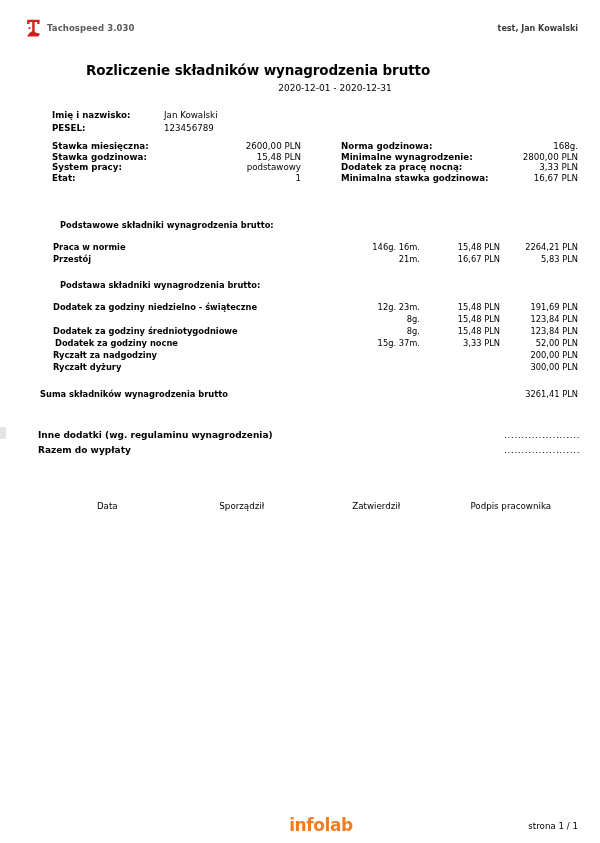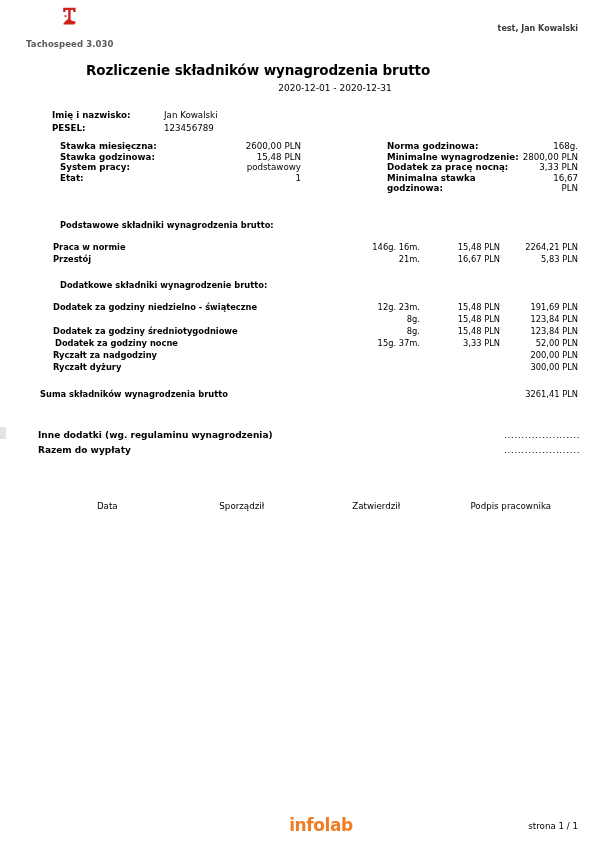--- a/index.html
+++ b/index.html
@@ -24,22 +24,21 @@
     left: 26px;
     right: 22px;
     height: 22px;
     display: flex;
     align-items: center;
     justify-content: space-between;
   }
   .brand {
     display: flex;
     align-items: center;
-    gap: 14px;
-    flex-direction: column;
+    gap: 6px;
   }
   .brand-logo {
     width: 15px;
     height: 18px;
     display: block;
   }
   .brand-name {
     font-size: 8.5px;
     font-weight: bold;
     color: #5a5a5a;
@@ -99,36 +98,35 @@
     top: 141px;
     left: 52px;
     width: 249px;
     font-size: 8.7px;
   }
   .rates-left .rrow {
     display: flex;
     justify-content: space-between;
     line-height: 10.5px;
   }
-  .rates-left .k { font-weight: bold; margin-left: 8px; }
+  .rates-left .k { font-weight: bold; }
   .rates-left .v { font-weight: normal; text-align: right; }
 
   
   .rates-right {
     position: absolute;
     top: 141px;
     left: 341px;
     width: 237px;
     font-size: 8.7px;
   }
   .rates-right .rrow {
     display: flex;
     justify-content: space-between;
     line-height: 10.5px;
-    margin-left: 46px;
   }
   .rates-right .k { font-weight: bold; }
   .rates-right .v { font-weight: normal; text-align: right; }
 
   
   .tbl-head {
     position: absolute;
     top: 203px;
     left: 40px;
     right: 22px;
@@ -356,21 +354,21 @@
       <span class="amount">2264,21 PLN</span>
     </div>
     <div class="row">
       <span class="name">Przestój</span>
       <span class="time">21m.</span>
       <span class="rate">16,67 PLN</span>
       <span class="amount">5,83 PLN</span>
     </div>
   </div>
 
-  <div class="section-label" id="sec2-label">Dodatkowe składniki wynagrodzenie brutto:</div>
+  <div class="section-label" id="sec2-label">Podstawa składniki wynagrodzenia brutto:</div>
   <div class="rows" id="sec2-rows">
     <div class="row">
       <span class="name">Dodatek za godziny niedzielno - świąteczne</span>
       <span class="time">12g. 23m.</span>
       <span class="rate">15,48 PLN</span>
       <span class="amount">191,69 PLN</span>
     </div>
     <div class="row">
       <span class="time">8g.</span>
       <span class="rate">15,48 PLN</span>

